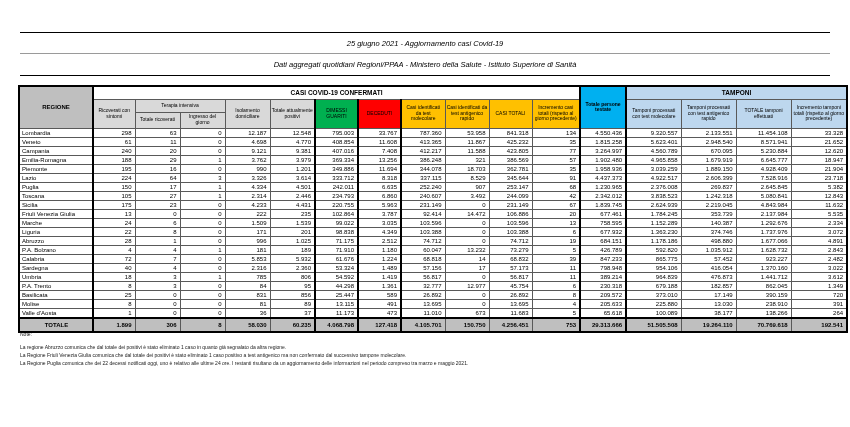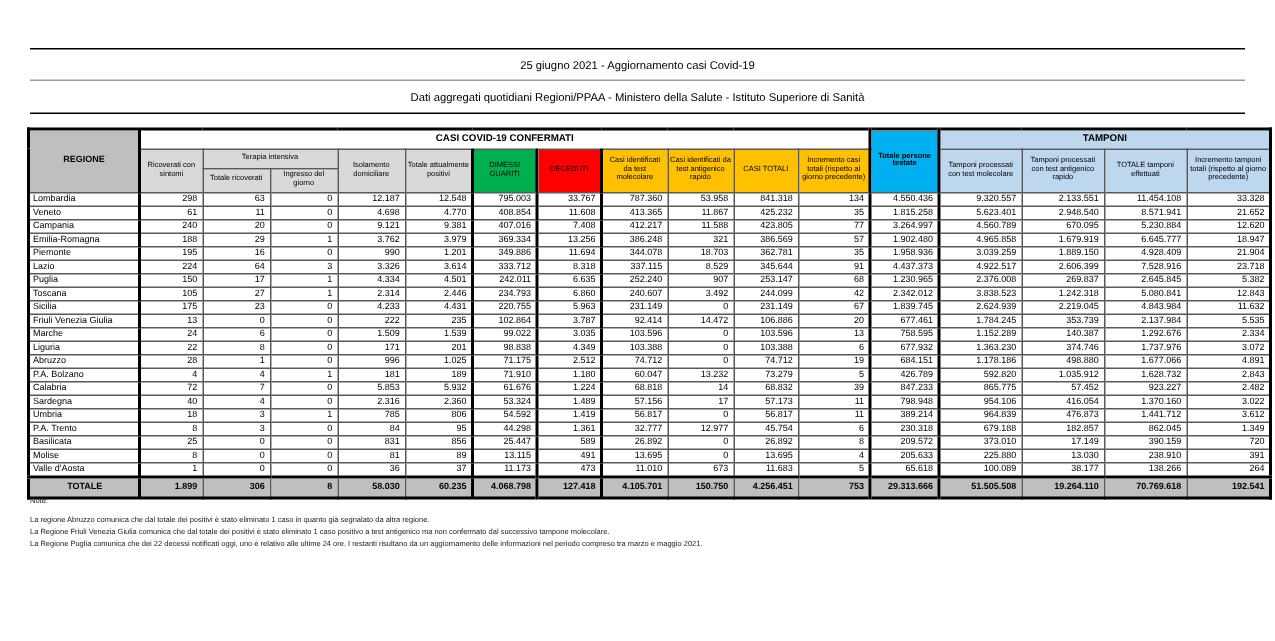--- a/index.html
+++ b/index.html
@@ -4,21 +4,21 @@
 <style>
   :root{
     --green:#00b050; --red:#ff0000; --amber:#ffc000; --cyan:#00b0f0;
     --lblue:#bdd7ee; --hgray:#d9d9d9; --tgray:#bfbfbf; --bd:#595959;
   }
   *{box-sizing:border-box;margin:0;padding:0;}
   body{width:850px;height:427px;background:#ffffff;position:relative;overflow:hidden;
        font-family:"Liberation Sans",sans-serif;color:#000;}
   .title-block{position:absolute;left:20px;top:32px;width:810px;border-top:1px solid #000;border-bottom:1px solid #000;}
   .title-row{height:21px;display:flex;align-items:center;justify-content:center;
-             font-size:7.5px;border-bottom:1px solid #9a9a9a;}
+             font-size:7.5px;border-bottom:1px solid #9a9a9a;font-style:italic;}
   .title-row:last-child{border-bottom:none;}
   table{position:absolute;left:18px;top:85px;width:828px;border-collapse:collapse;table-layout:fixed;
         border:2px solid #000;}
   th,td{border:1px solid var(--bd);overflow:hidden;}
   th{font-size:5px;font-weight:normal;text-align:center;vertical-align:middle;line-height:1.15;padding:1px;}
   th.group{font-size:6.5px;font-weight:bold;height:13px;}
   thead .r2 th{height:29px;}
   thead .r3 th{height:14px;}
   td{font-size:6px;line-height:8px;height:8px;text-align:right;padding:0 3px 0 1px;white-space:nowrap;}
   td.region{text-align:left;padding:0 1px 0 2px;}

